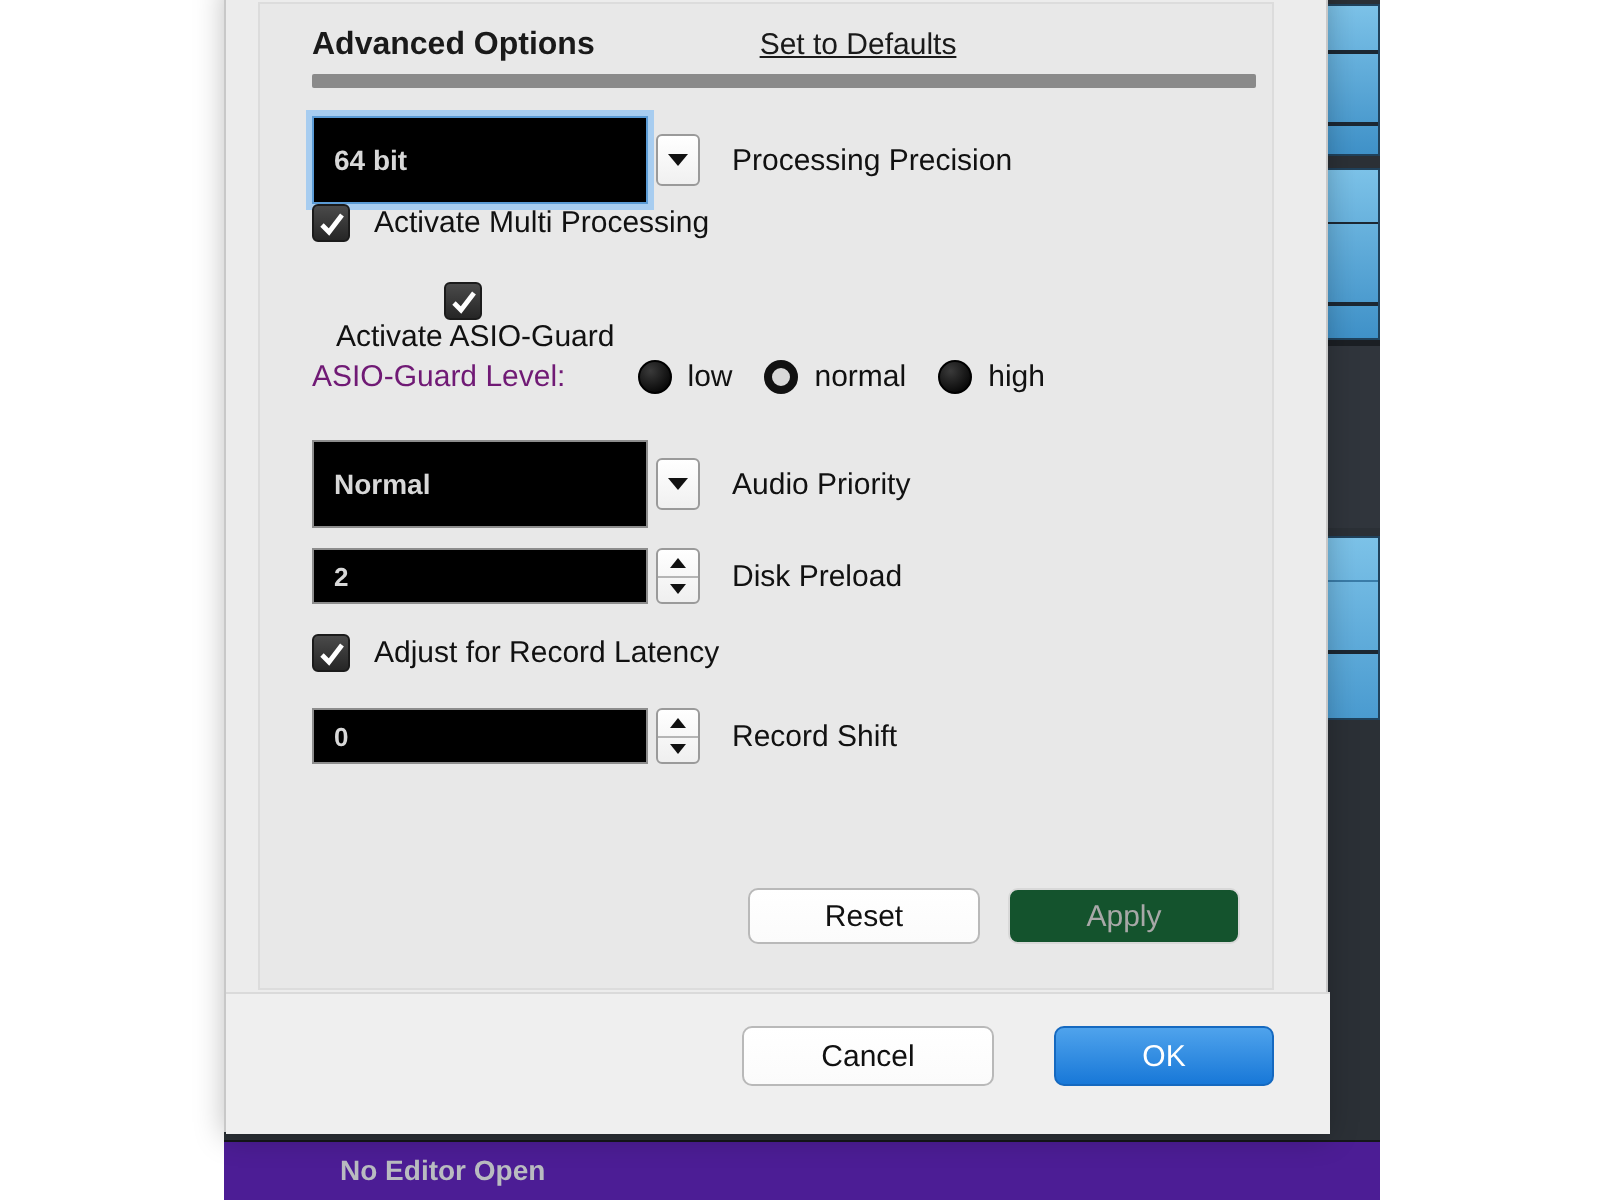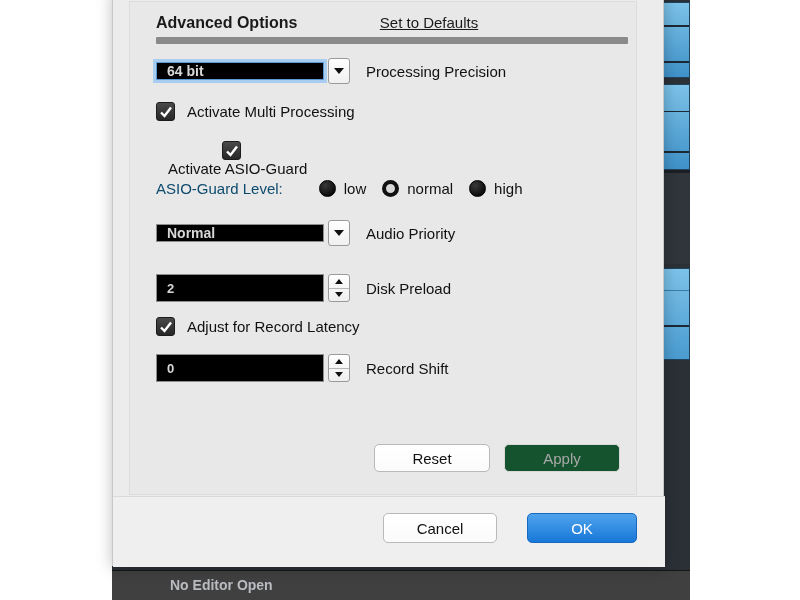--- a/index.html
+++ b/index.html
@@ -52,21 +52,21 @@
 
   
   .crop-right {
     position: absolute; left: 690px; top: 0; width: 110px; height: 600px;
     background: #ffffff;
   }
 
   
   .status-bar {
     position: absolute; left: 112px; top: 570px; width: 578px; height: 30px;
-    background: #404040; border-top: 1px solid #14171a;
+    background: #4c1d95; border-top: 1px solid #14171a;
   }
   .status-text {
     position: absolute; left: 58px; top: 6px;
     font-size: 14px; font-weight: bold; color: #b9bcc0;
   }
 
   
   .dialog {
     position: absolute; left: 112px; top: -10px; width: 552px; height: 576px;
     background: #ececec; border: 1px solid #c8c8c8;
@@ -87,21 +87,21 @@
   }
   .head-rule {
     position: absolute; left: 26px; top: 35px; width: 472px; height: 7px;
     background: #8a8a8a; border-radius: 1px;
   }
 
   .row { position: absolute; left: 26px; display: flex; align-items: center; }
 
   
   .field {
-    position: relative; height: 18px; background: #000000;
+    position: relative; height: 44px; background: #000000;
     display: flex; align-items: center;
     border: 1px solid #8d8d8d;
   }
   .field.focused {
     outline: 3px solid #a8cdf0; outline-offset: 0px; border-color: #5b9bd5;
   }
   .field-text {
     color: #d8d8d8; font-size: 14px; font-weight: bold; padding-left: 10px;
     white-space: nowrap;
   }
@@ -147,21 +147,21 @@
   .cbox {
     width: 19px; height: 19px; border-radius: 3px;
     background: linear-gradient(180deg,#4a4a4a 0%,#262626 100%);
     border: 1px solid #1b1b1b;
     display: flex; align-items: center; justify-content: center;
   }
   .cbox svg { display: block; }
   .cb-label { margin-left: 12px; font-size: 15px; color: #111; white-space: nowrap; }
 
   
-  .radio-label-lead { font-size: 15px; color: #0c4a6e; white-space: nowrap; text-align: right; }
+  .radio-label-lead { font-size: 15px; color: #701a75; white-space: nowrap; text-align: right; }
   .radio-group { display: flex; align-items: center; margin-left: 36px; }
   .radio-item { display: flex; align-items: flex-start; margin-right: 16px; }
   .radio {
     width: 17px; height: 17px; border-radius: 50%;
     background: radial-gradient(circle at 35% 30%, #3a3a3a 0%, #0a0a0a 75%);
     border: 1px solid #000;
   }
   .radio.on {
     background: #d8d8d8;
     border: 4px solid #111;
@@ -186,21 +186,21 @@
   }
 
   
   .footer {
     position: absolute; left: 0; top: 505px; width: 552px; height: 71px;
     background: #efefef; border-top: 1px solid #dadada;
   }
   .footer-buttons {
     position: absolute; right: 28px; top: 16px; display: flex; gap: 30px;
   }
-  .btn-cancel { width: 114px; height: 30px; }
+  .btn-cancel { width: 126px; height: 30px; }
   .btn-ok {
     width: 110px; height: 30px; border-radius: 5px; font-size: 15px;
     display: flex; align-items: center; justify-content: center;
     background: linear-gradient(180deg,#4fa3ec 0%,#1878d8 100%);
     border: 1px solid #1569c0; color: #ffffff; cursor: pointer;
   }
 </style>
 </head>
 <body>
 

